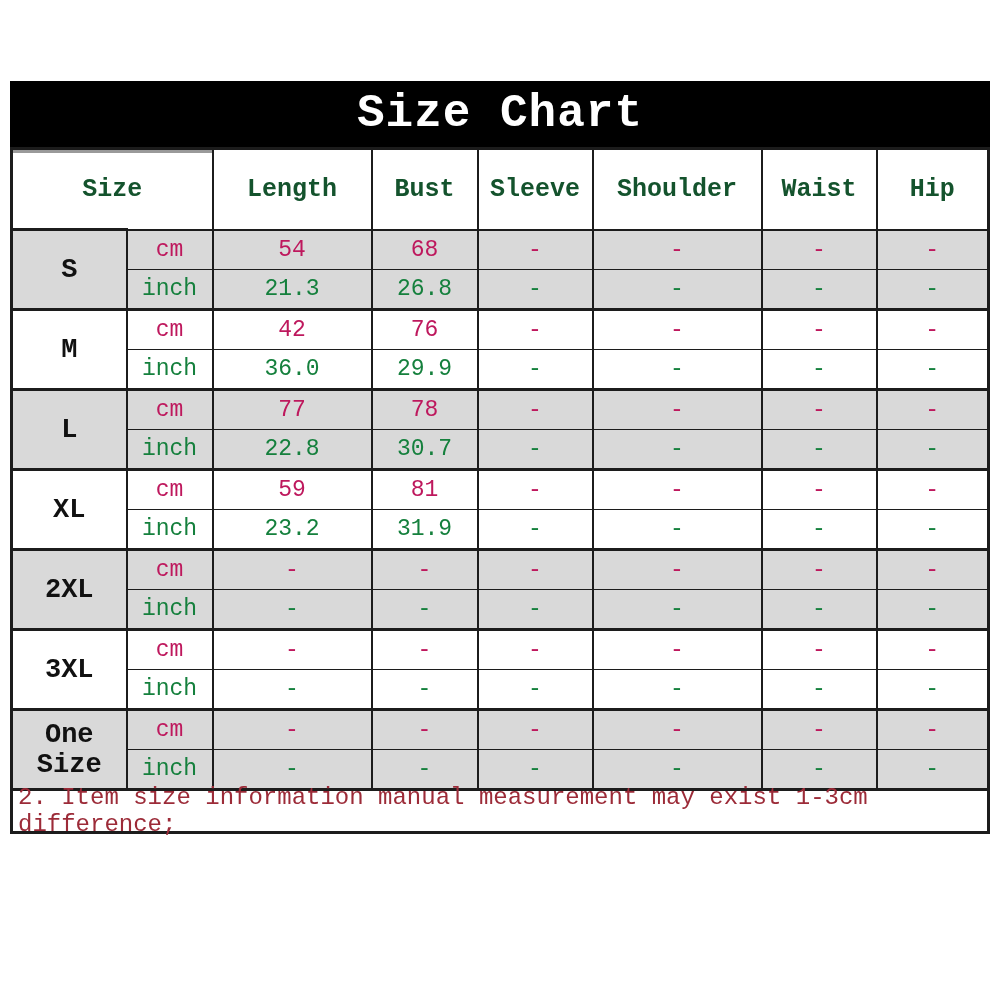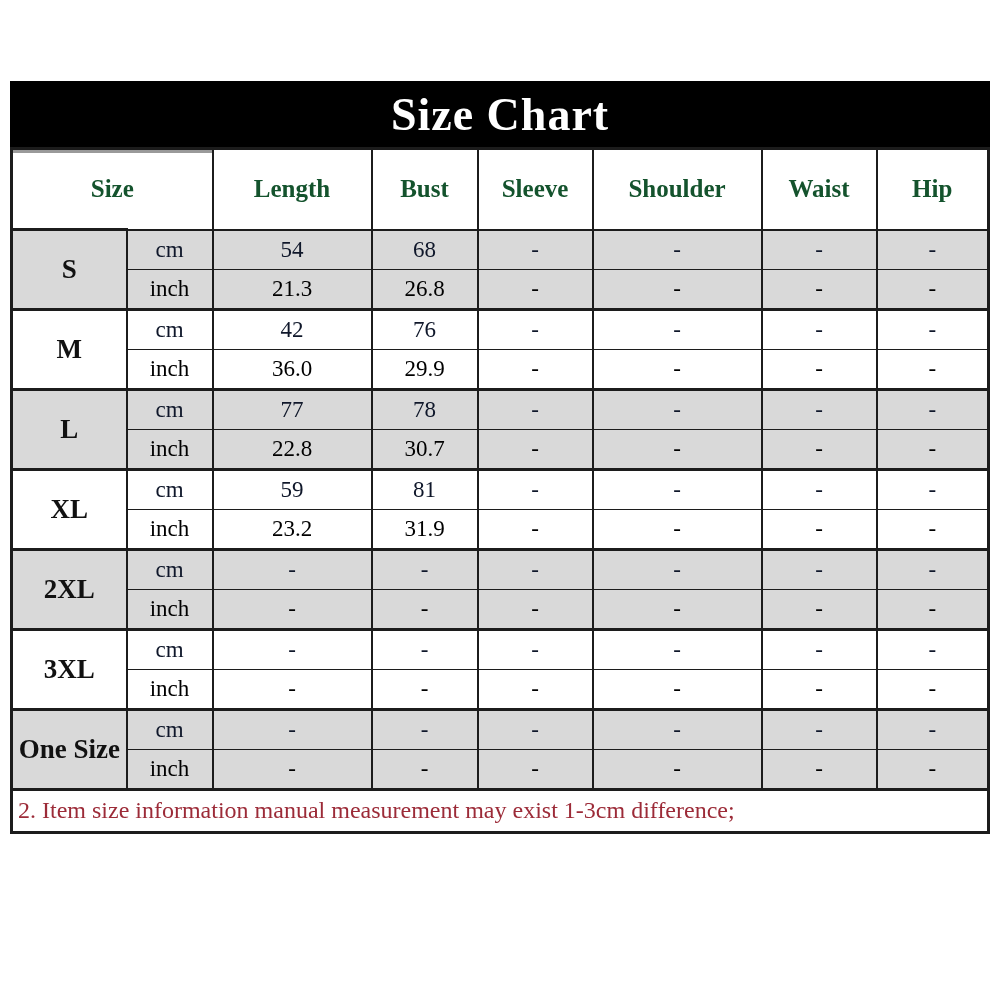--- a/index.html
+++ b/index.html
@@ -1,21 +1,21 @@
 <!DOCTYPE html>
 <html><head>
 <meta charset="utf-8">
 <style>
   html, body { margin: 0; padding: 0; background: #ffffff; }
   .canvas {
     position: relative;
     width: 947px;
     height: 1001px;
     background: #ffffff;
-    font-family: Liberation Serif, serif;
+    font-family: Liberation Mono, monospace;
   }
   .chart-wrap {
     position: absolute;
     left: 10px;
     top: 81px;
     width: 980px;
   }
   .title-bar {
     height: 66px;
     background: #000000;
@@ -54,22 +54,22 @@
     font-size: 27px;
     font-weight: bold;
     color: #111111;
     border-top-width: 3px;
     border-bottom-width: 3px;
     background: #ffffff;
   }
   tbody td { font-size: 23px; background: #ffffff; }
   tr.sub-cm td { border-bottom-width: 1px; }
   tr.sub-inch td { border-top-width: 1px; border-bottom-width: 3px; }
-  tr.sub-cm td.unit, tr.sub-cm td.val { color: #0f172a; }
-  tr.sub-inch td.unit, tr.sub-inch td.val { color: #000000; margin-left: 36px; }
+  tr.sub-cm td.unit, tr.sub-cm td.val { color: #be185d; }
+  tr.sub-inch td.unit, tr.sub-inch td.val { color: #15803d; margin-left: 36px; }
   tr.shaded td, tr.shaded th.size-label { background: #d9d9d9; }
   .notes-box {
     border: 3px solid #1c1c1c;
     border-top: none;
     background: #ffffff;
   }
   .note-line {
     height: 39.5px;
     display: flex;
     align-items: center;

